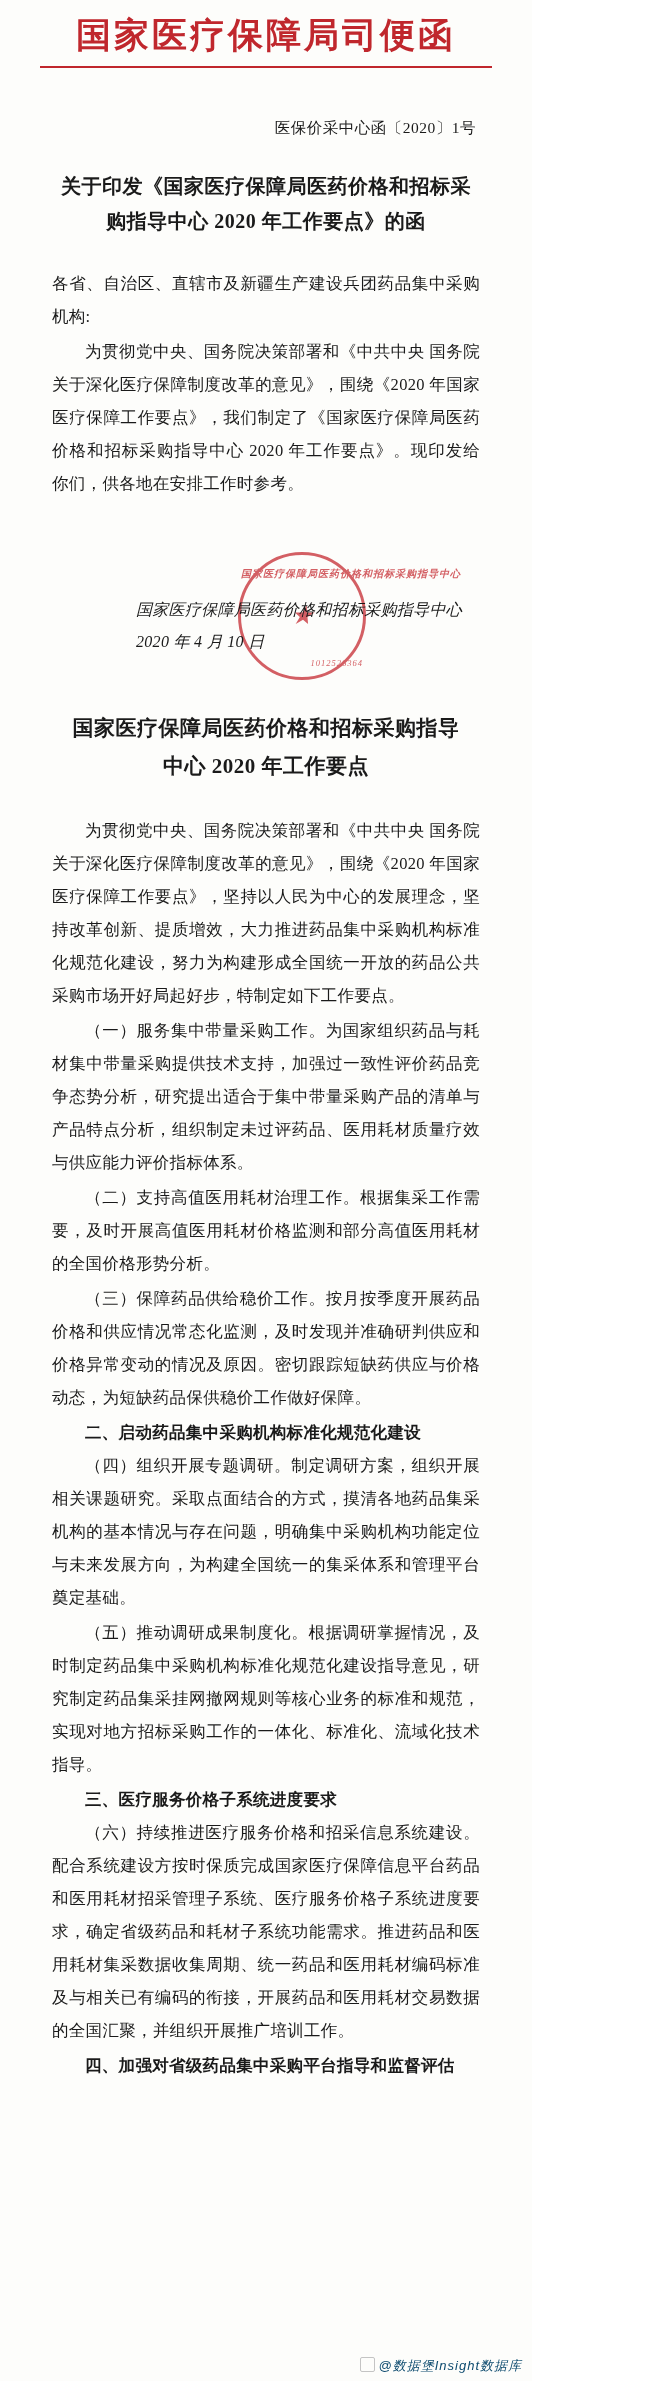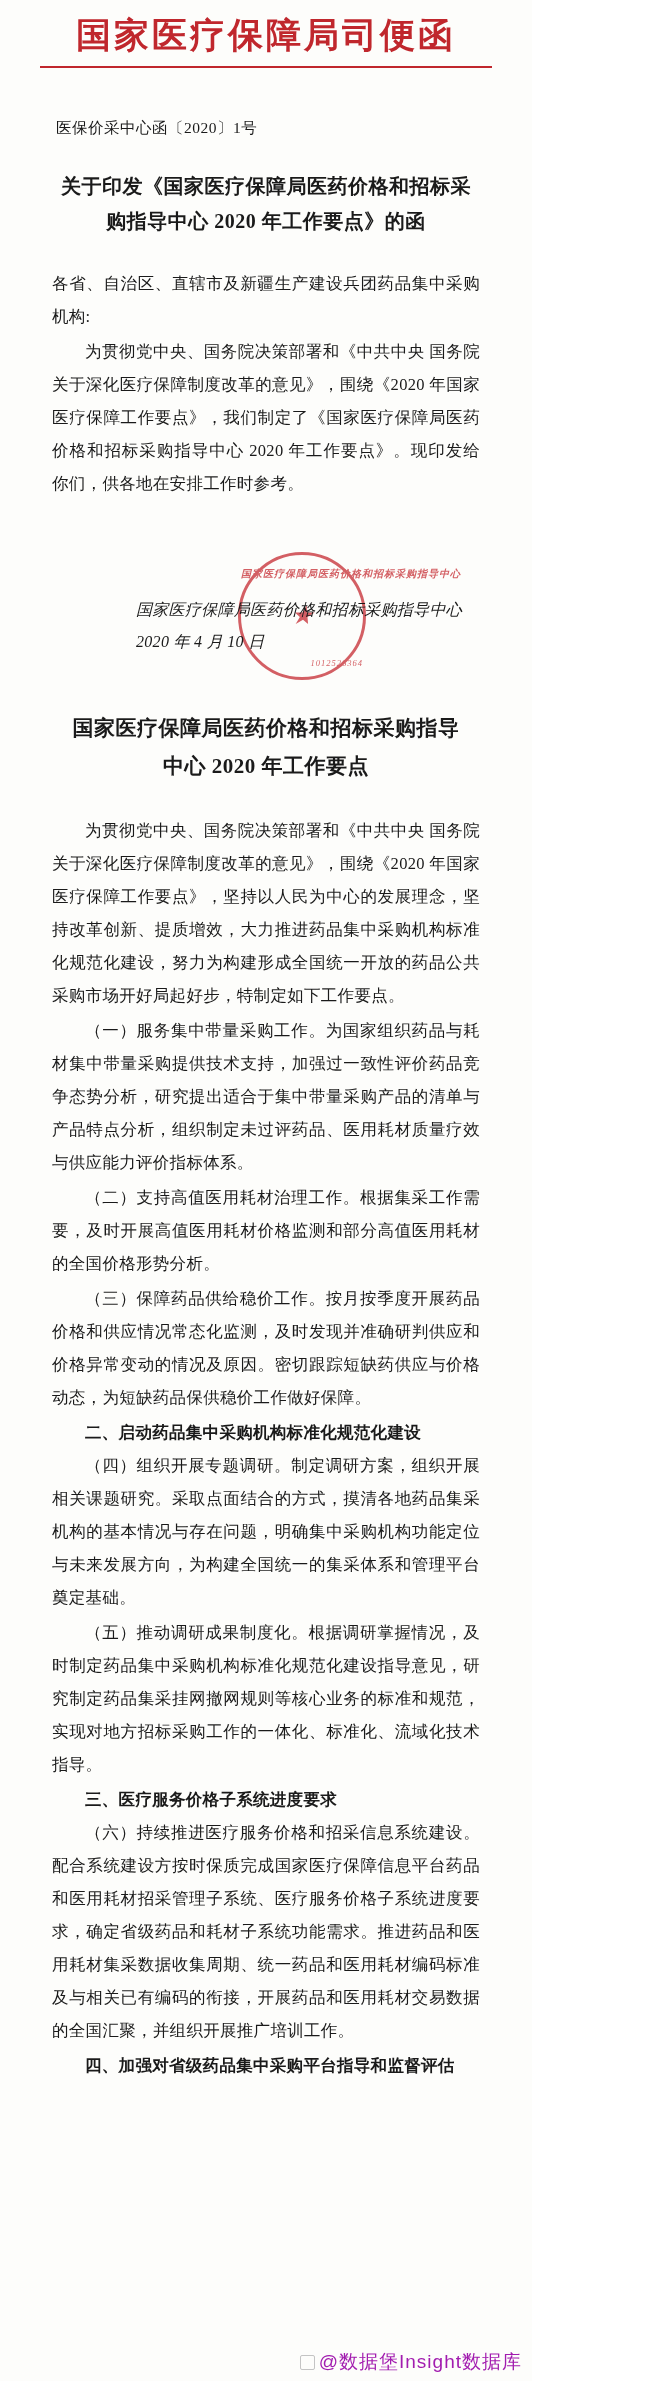--- a/index.html
+++ b/index.html
@@ -35,21 +35,21 @@
     line-height: 1.2;
     white-space: nowrap;
   }
   .masthead-rule {
     margin: 10px 40px 0 40px;
     border-top: 2px solid #c0272d;
   }
   
   .doc-number-row {
     margin: 44px 56px 0 56px;
-    text-align: left;
+    text-align: right;
     font-size: 15.5px;
     letter-spacing: 0.5px;
   }
   
   .letter-title {
     margin: 30px 52px 0 52px;
     text-align: center;
     font-weight: bold;
     font-size: 20px;
     line-height: 1.75;
@@ -144,23 +144,24 @@
     text-indent: 2em;
     letter-spacing: 0.3px;
     margin: 0;
   }
   
   .watermark {
     position: absolute;
     right: 10px;
     bottom: 6px;
     font-family: "Liberation Sans", sans-serif;
-    font-size: 19px;
-    color: #a21caf;
+    font-size: 13px;
+    color: #0c4a6e;
     letter-spacing: 1px;
+    font-style: italic;
   }
   .watermark .wm-icon {
     display: inline-block;
     width: 13px;
     height: 13px;
     border: 1px solid #c4c4c4;
     border-radius: 2px;
     margin-right: 4px;
     vertical-align: -2px;
   }

